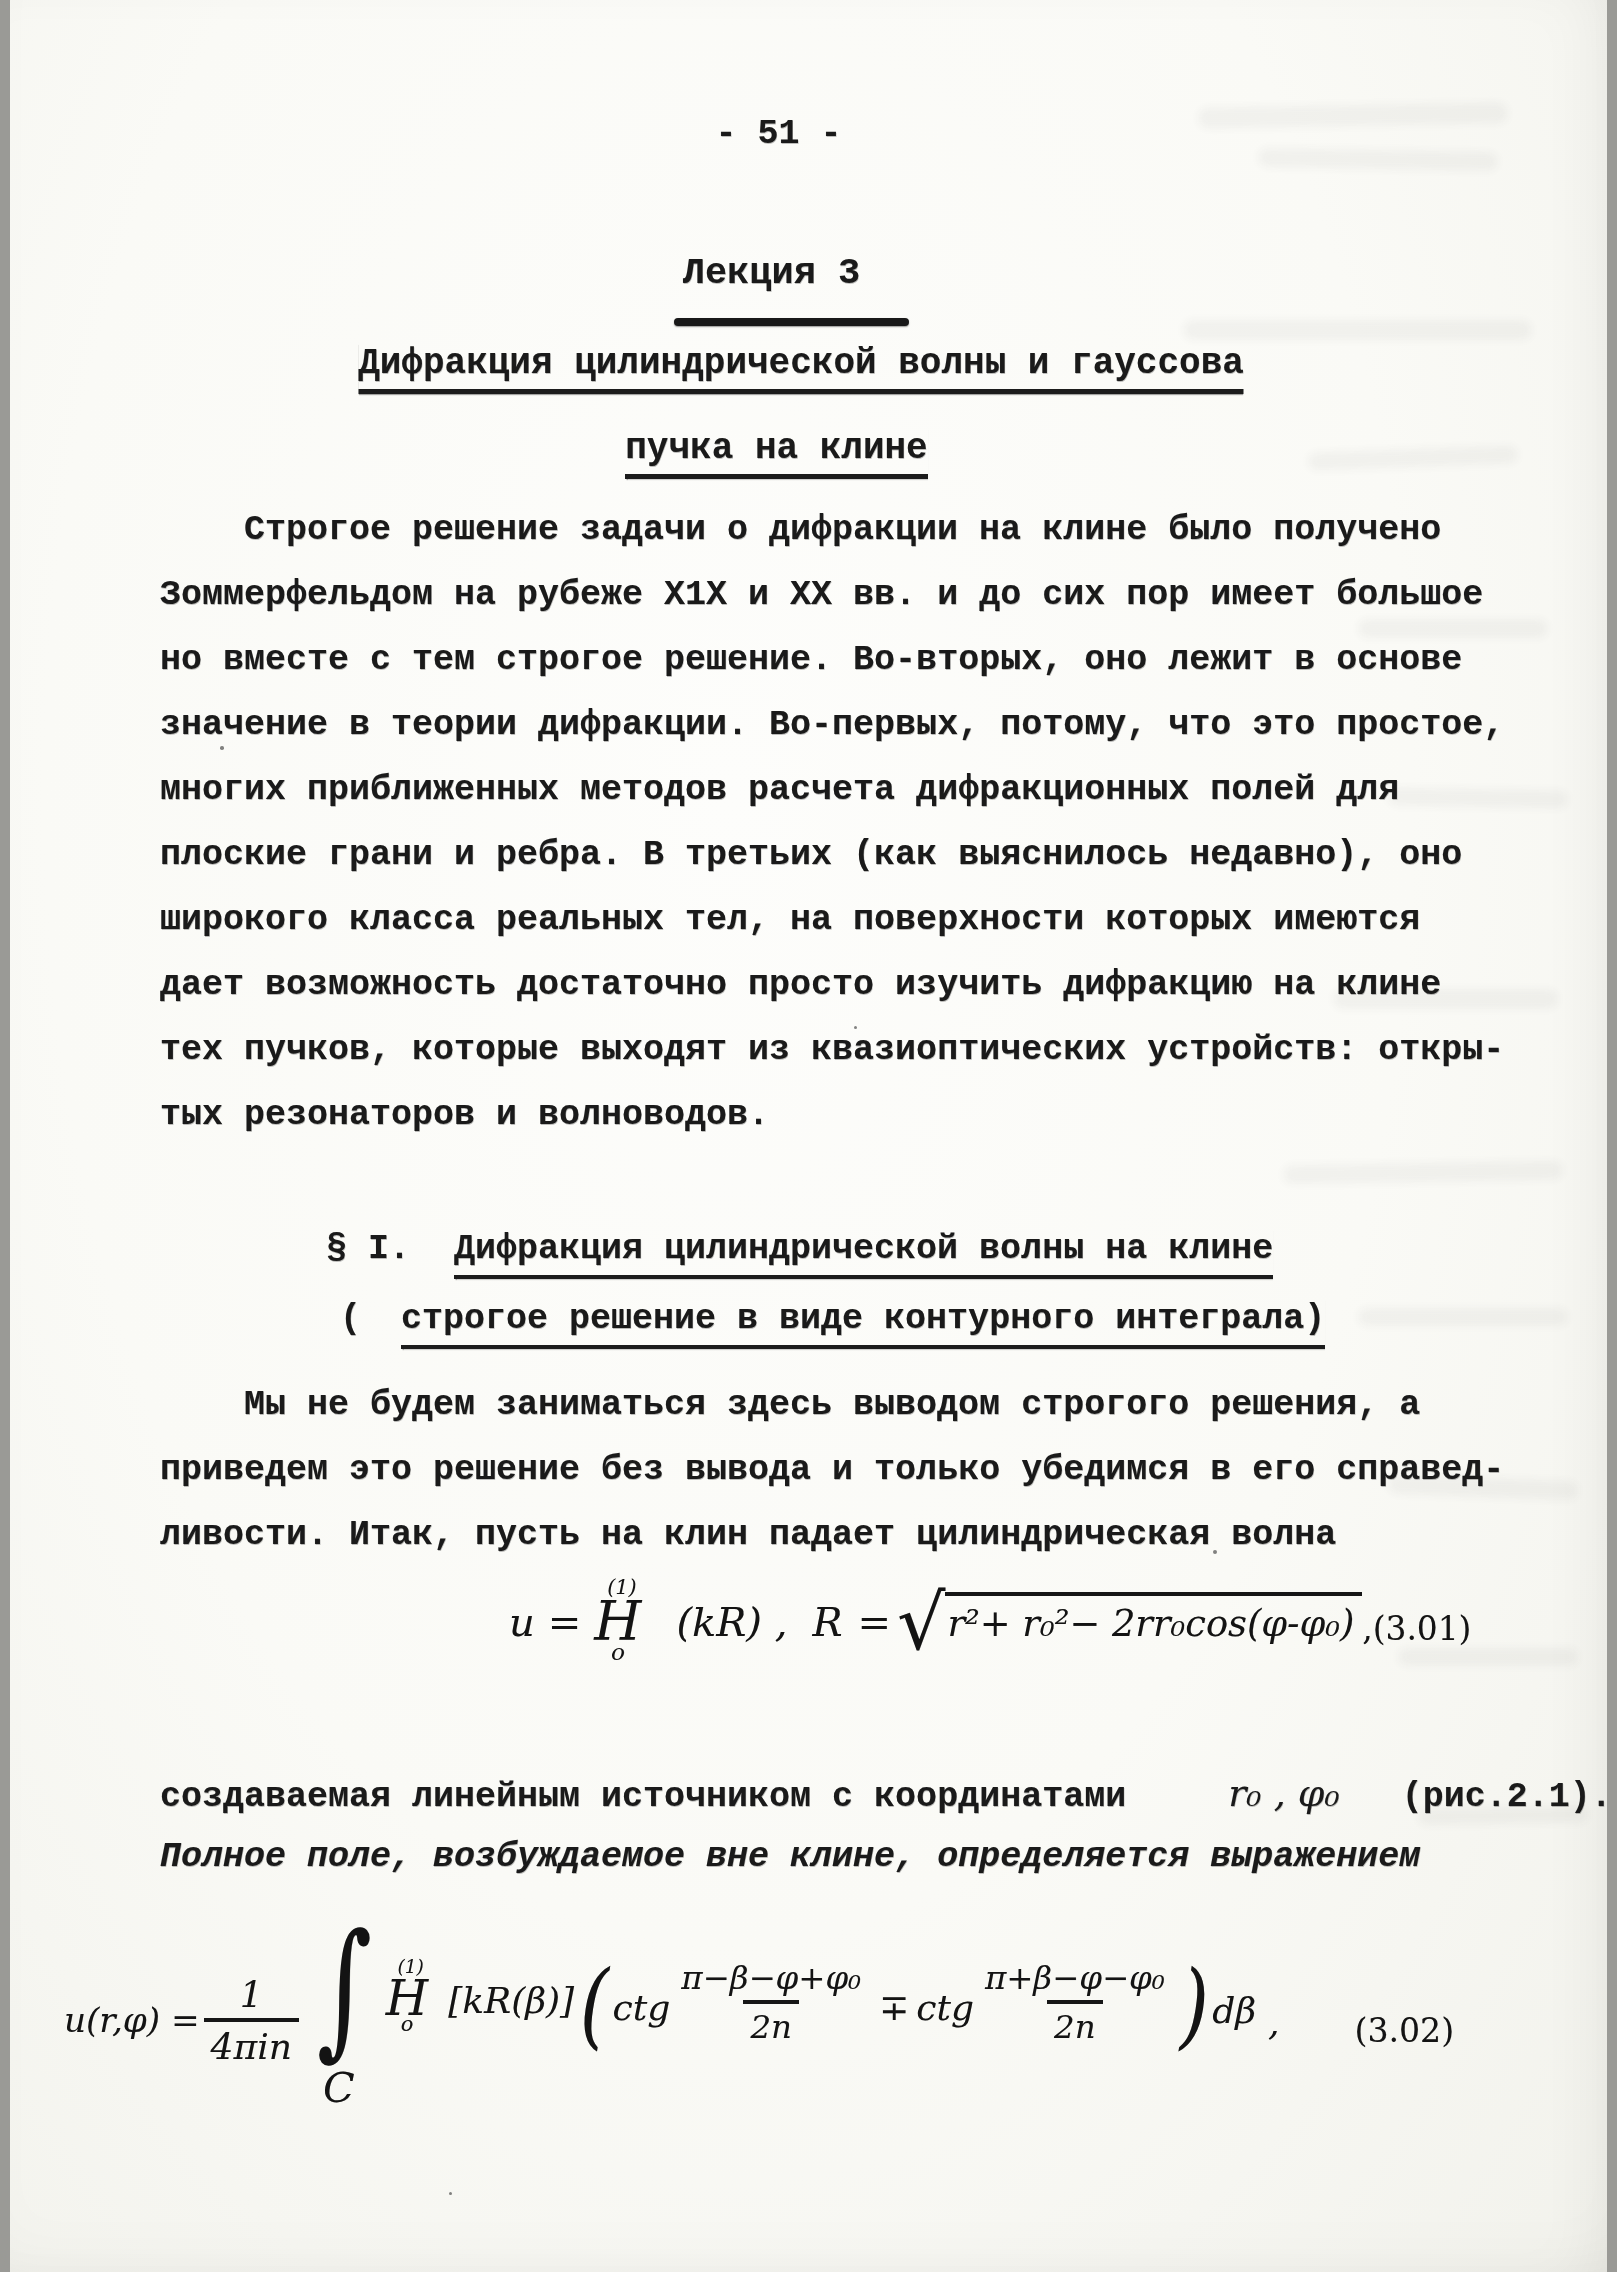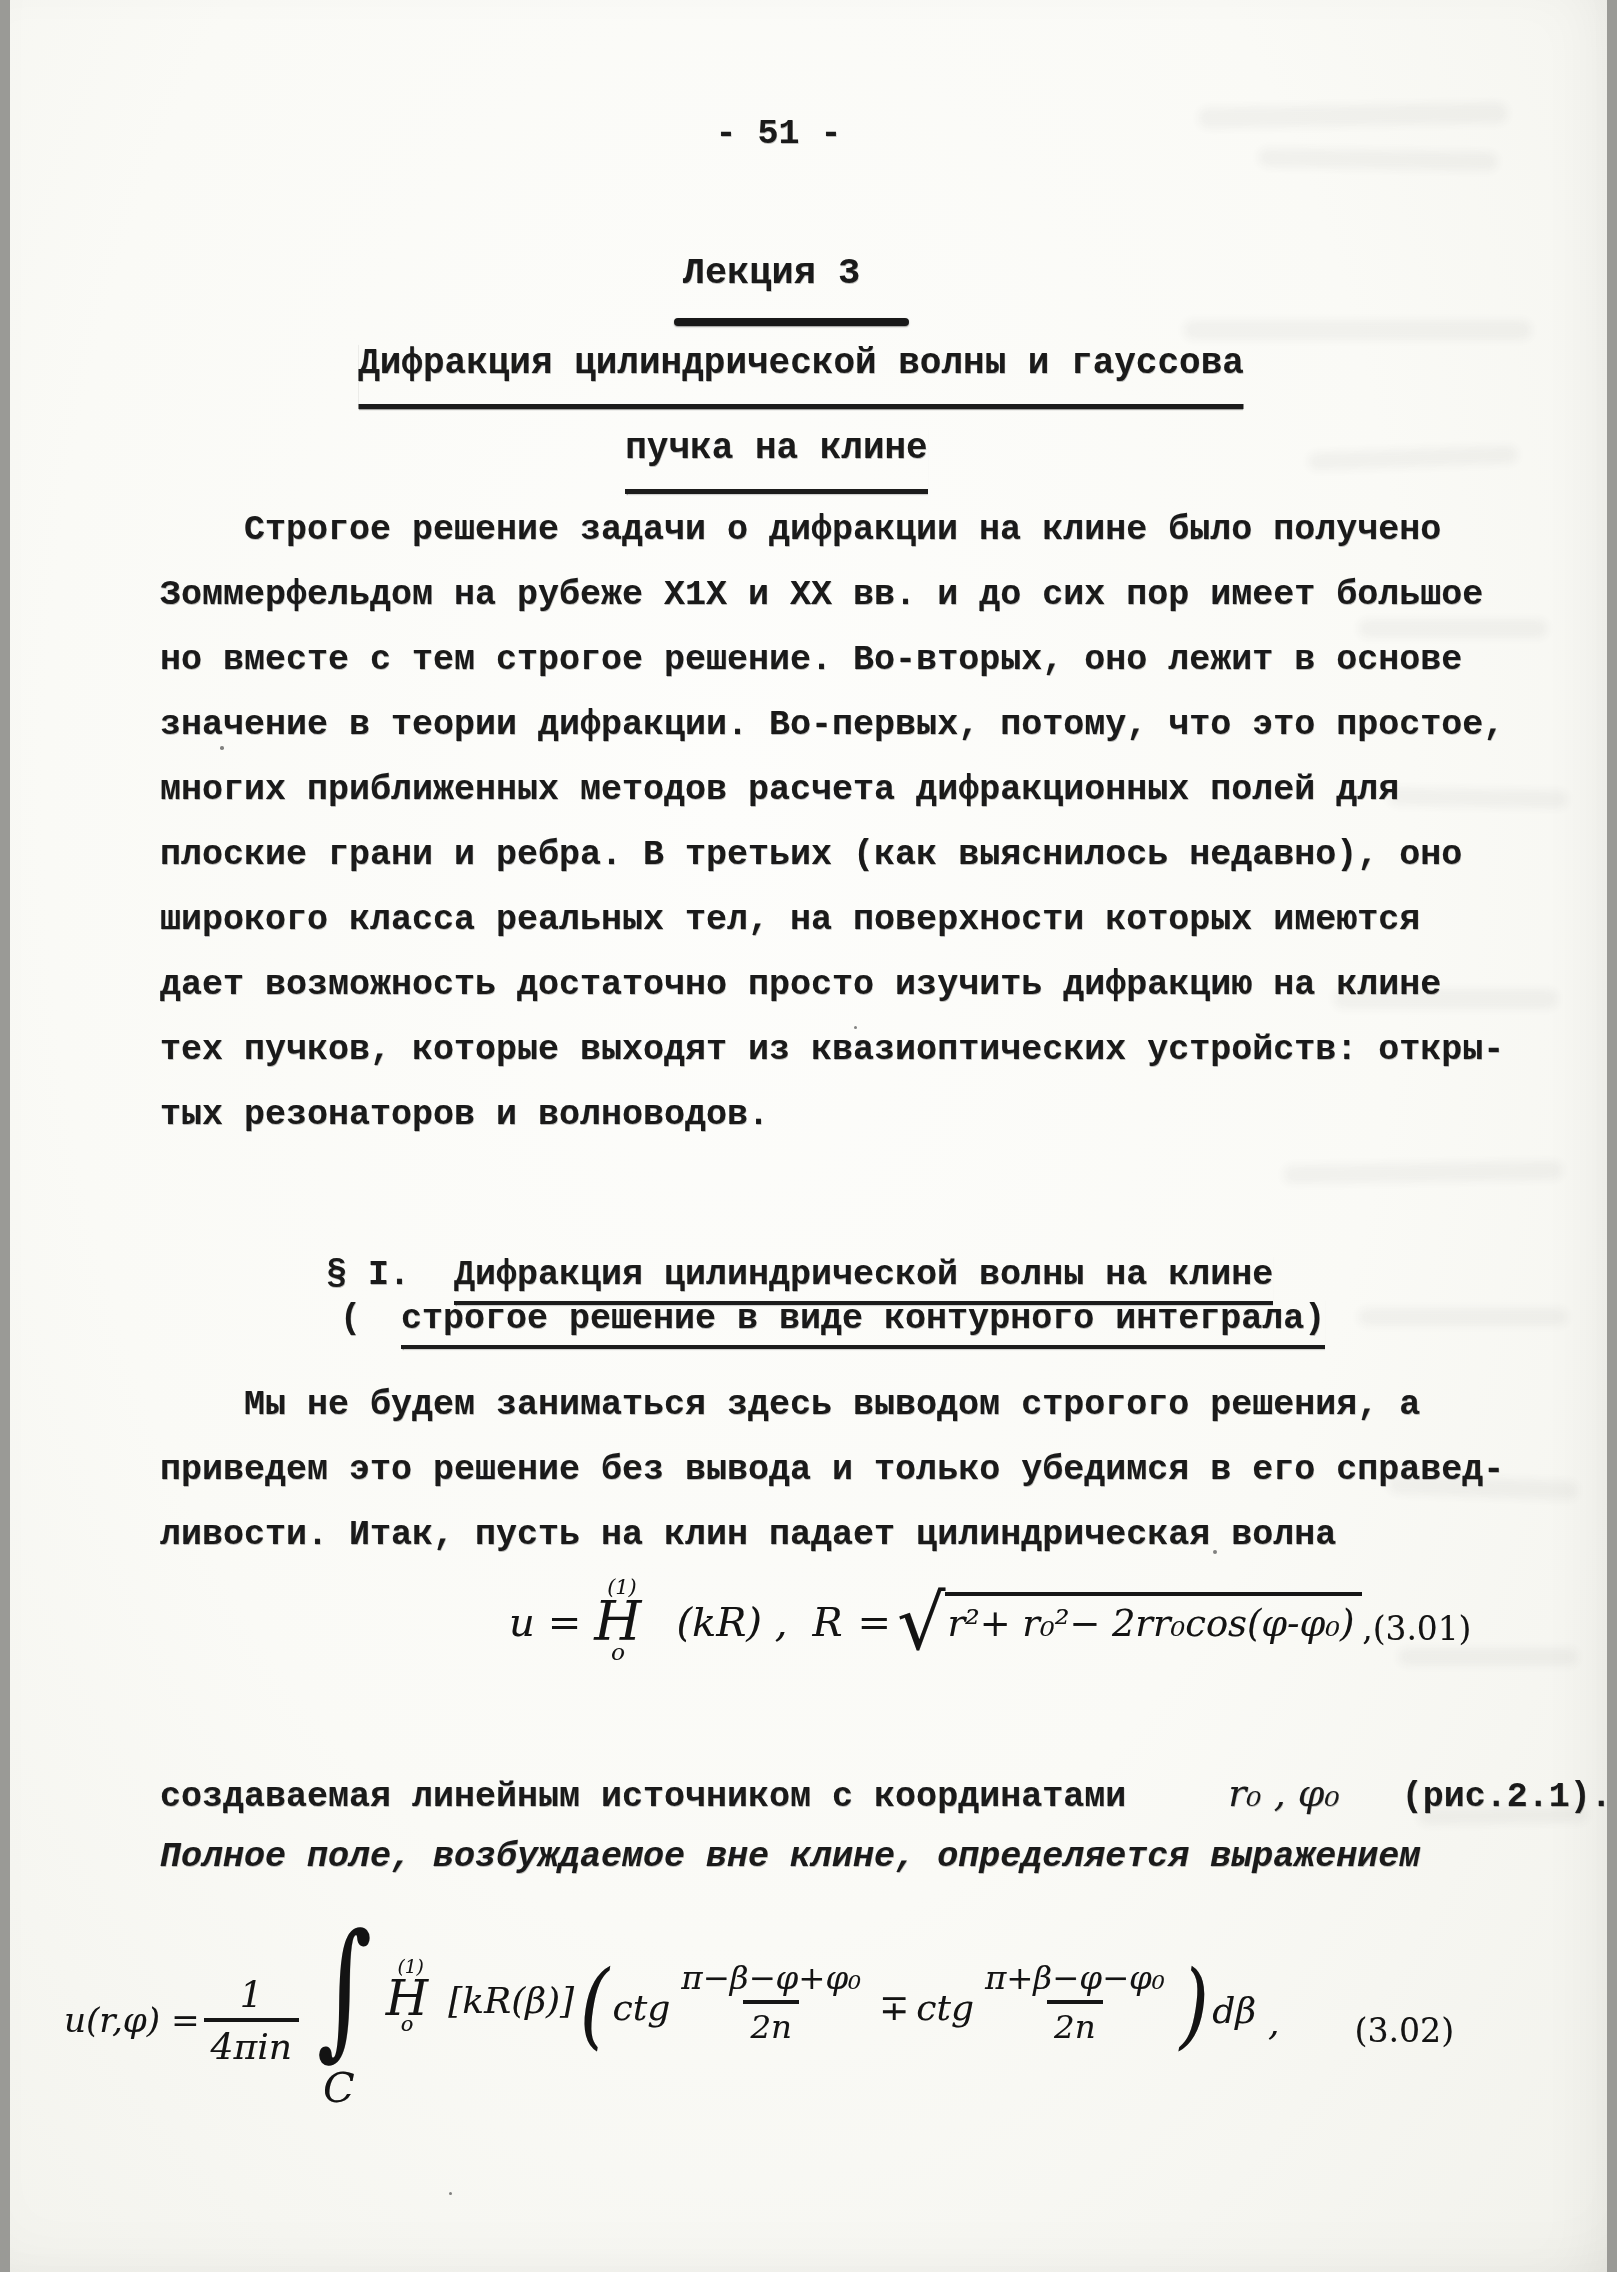--- a/index.html
+++ b/index.html
@@ -15,21 +15,21 @@
   .type{
     font-family:"Liberation Mono","DejaVu Sans Mono",monospace;
     font-weight:700;
     font-size:35px;
     letter-spacing:0px;
     color:#1a1a1a;
     text-shadow:0.5px 0.5px 0 rgba(20,20,20,0.28), -0.2px 0 0 rgba(20,20,20,0.18);
     white-space:nowrap;
   }
   .centered{position:absolute;width:100%;text-align:center;}
-  .uline{display:inline-block;border-bottom:5.5px solid #1c1c1c;padding-bottom:20px;
+  .uline{display:inline-block;border-bottom:5.5px solid #1c1c1c;padding-bottom:5px;
          box-shadow:0 1.5px 1px -0.5px rgba(0,0,0,0.35);}
   .para{position:absolute;left:150px;}
   .para .ln{height:65px;}
   .indent{padding-left:84px;}
   
   .eq{
     position:absolute;
     font-family:"DejaVu Serif",serif;
     font-style:italic;
     color:#131313;
@@ -100,21 +100,21 @@
     <div class="ln">но вместе с тем строгое решение. Во-вторых, оно лежит в основе</div>
     <div class="ln">значение в теории дифракции. Во-первых, потому, что это простое,</div>
     <div class="ln">многих приближенных методов расчета дифракционных полей для</div>
     <div class="ln">плоские грани и ребра. В третьих (как выяснилось недавно), оно</div>
     <div class="ln">широкого класса реальных тел, на поверхности которых имеются</div>
     <div class="ln">дает возможность достаточно просто изучить дифракцию на клине</div>
     <div class="ln">тех пучков, которые выходят из квазиоптических устройств: откры-</div>
     <div class="ln">тых резонаторов и волноводов.</div>
   </div>
 
-  <div class="type" style="position:absolute;top:1229px;left:316px;margin-top:26px;">
+  <div class="type" style="position:absolute;top:1229px;left:316px;">
     <span>§ I.</span>
     <span class="uline" style="margin-left:23px;border-bottom-width:4.5px;padding-bottom:6px;">Дифракция цилиндрической волны на клине</span>
   </div>
   <div class="type" style="position:absolute;top:1299px;left:330px;">
     <span>(</span>
     <span class="uline" style="margin-left:19px;border-bottom-width:4.5px;padding-bottom:6px;">строгое решение в виде контурного интеграла)</span>
   </div>
 
   <div class="para type" style="top:1385px;">
     <div class="ln indent">Мы не будем заниматься здесь выводом строгого решения, а</div>

